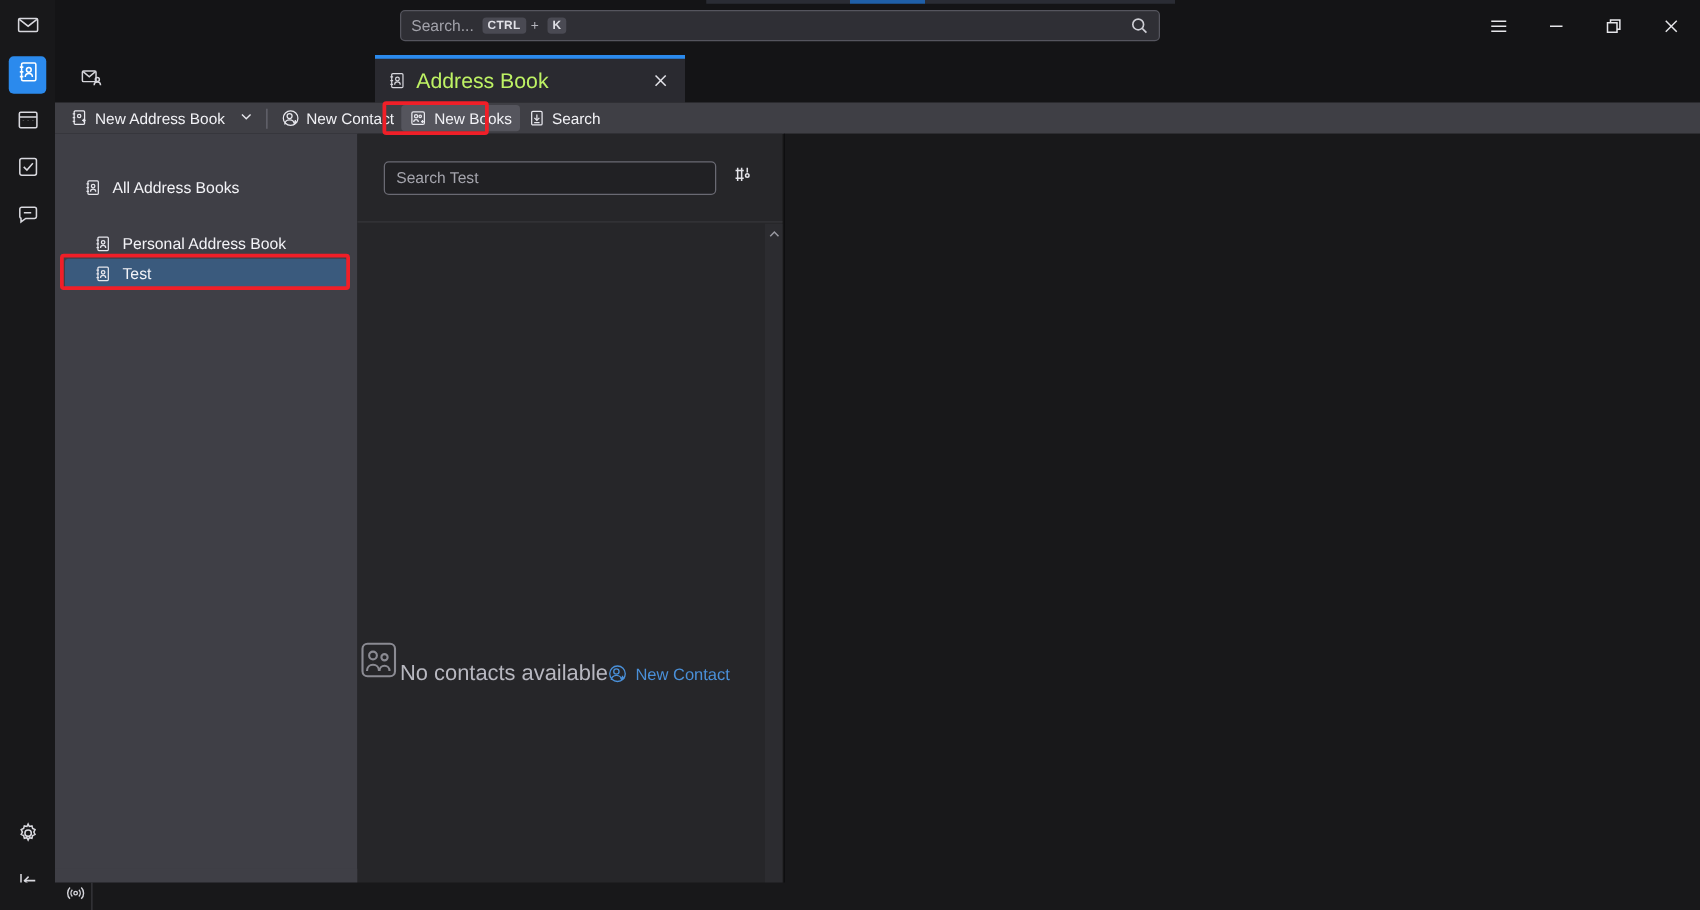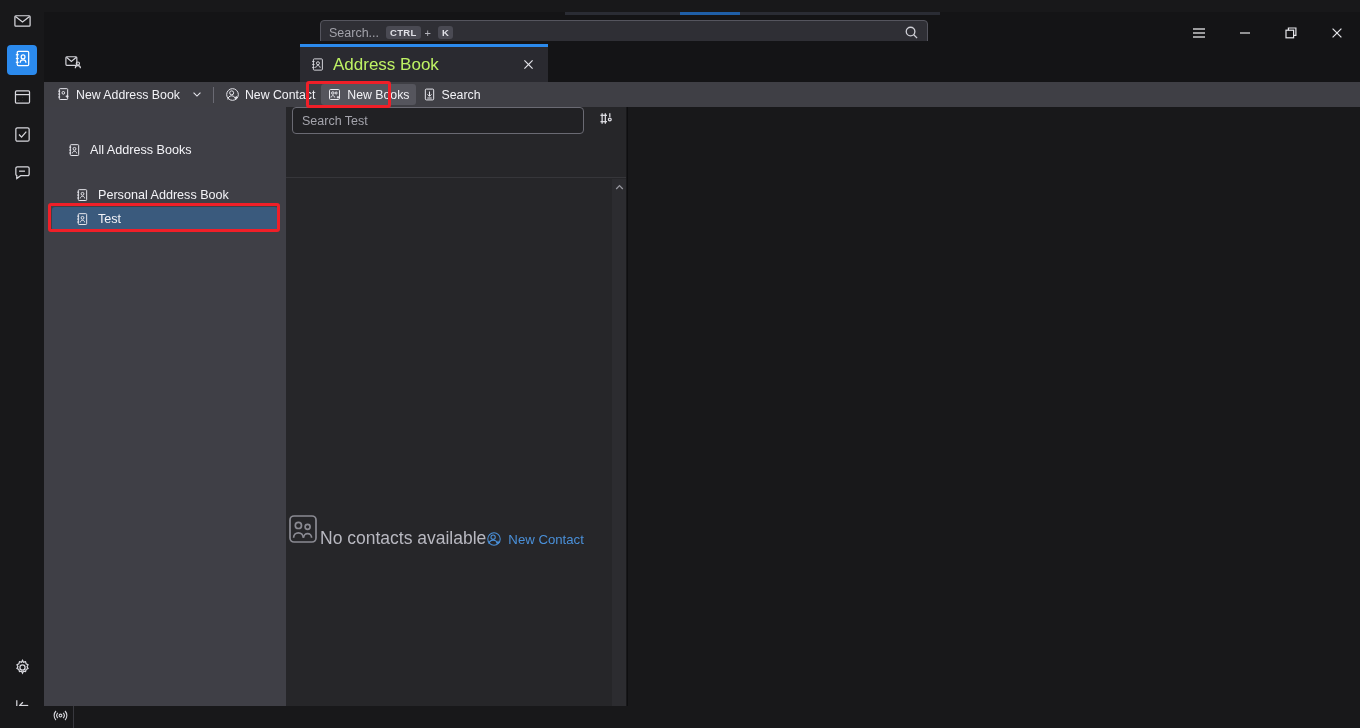--- a/index.html
+++ b/index.html
@@ -7,21 +7,21 @@
     width: 1360px; height: 728px;
     background: #18181a;
     font-family: "Liberation Sans", sans-serif;
     overflow: hidden;
     -webkit-font-smoothing: antialiased;
   }
   .app { position: relative; width: 1360px; height: 728px; background: #18181a; }
 
   
   .titlebar {
-    position: absolute; left: 0; top: 12px; width: 1360px; height: 41px;
+    position: absolute; left: 0; top: 0; width: 1360px; height: 41px;
     background: #141416;
   }
   .toprule {
     position: absolute; left: 565px; top: 0px; width: 375px; height: 3px;
   }
   .toprule i { position:absolute; top:0; height:3px; display:block; }
   .toprule i.a { left:0; width:115px; background:#2a2c34; }
   .toprule i.b { left:115px; width:60px; background:#1f5fa8; }
   .toprule i.c { left:175px; width:200px; background:#2a2c34; }
 
@@ -116,21 +116,21 @@
     color: #ddddE4; font-size: 12px; background: #3f3f46;
   }
 
   
   .listpane {
     position: absolute; left: 286px; top: 107px; width: 340px; height: 621px;
     background: #262629;
   }
   .listsearchrow {
     position: absolute; left: 0; top: 0; width: 340px; height: 71px;
-    display: flex; padding: 0 6px;
+    display: flex; align-items: center; padding: 0 21px;
     border-bottom: 1px solid #36363a;
   }
   .listsearch {
     width: 292px; height: 27px; background: #212124; border: 1px solid #6a6a73;
     border-radius: 4px; display: flex; align-items: center; padding: 0 9px;
   }
   .listsearch .ph { color: #a4a4ac; font-size: 12.5px; }
   .sortbtn {
     width: 26px; height: 26px; margin-left: 8px; border-radius: 3px;
     display: flex; align-items: center; justify-content: center; color: #e2e2e8;

